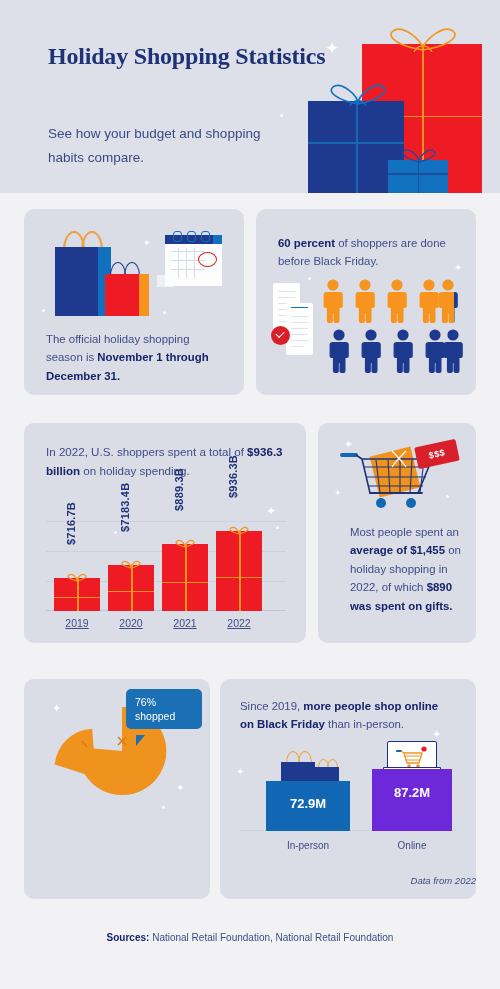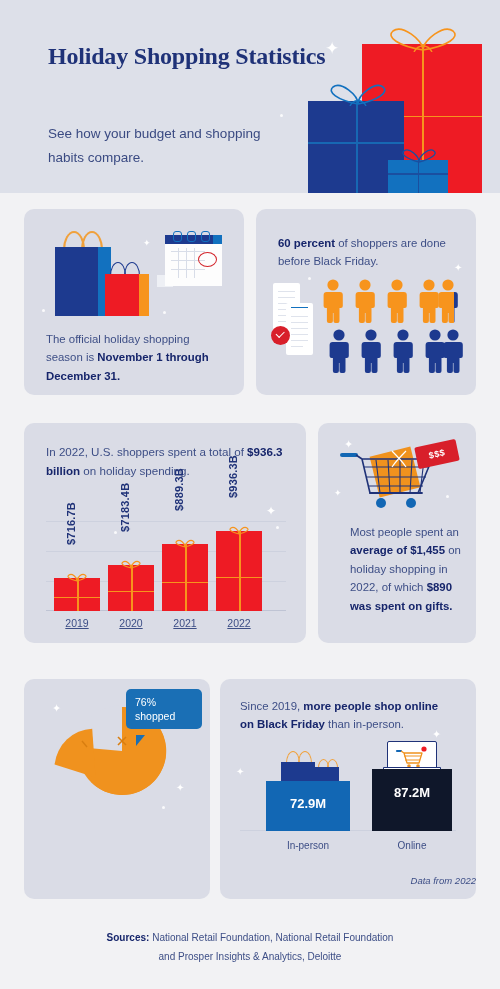--- a/index.html
+++ b/index.html
@@ -626,27 +626,26 @@
           <path d="M14 10 h4" stroke="#1267b4" stroke-width="2.2" stroke-linecap="round"></path>
           <path d="M18 10 L21 12 L24 22 h12 L39 12 H21" fill="none" stroke="#f0921e" stroke-width="1.3" stroke-linejoin="round"></path>
           <path d="M21 15 h17 M22 19 h15" stroke="#f0921e" stroke-width="1"></path>
           <circle cx="26" cy="25" r="1.8" fill="#f0921e"></circle>
           <circle cx="35" cy="25" r="1.8" fill="#f0921e"></circle>
           <circle cx="41" cy="8" r="2.6" fill="#ee1b24"></circle>
         </svg>
         <div class="laptop-base" style="left:0;top:26px;width:56px;height:4px;"></div>
       </div>
 
-      <div class="ch-bar" style="left:132px;width:80px;height:62px;background:#0f172a;">
+      <div class="ch-bar" style="left:132px;width:80px;height:62px;background:#6d28d9;">
         <div class="ch-value" style="top:16px;">87.2M</div>
       </div>
       <div class="ch-label" style="left:132px;width:80px;">Online</div>
     </div>
 
     <div class="ch-note">Data from 2022</div>
   </div>
 
   <div class="sources">
     <b>Sources:</b><span> National Retail Foundation, National Retail Foundation</span><br>
-    <span>and Prosper Insights &amp; Analytics, Deloitte</span>
   </div>
 
 </div>
 
 </body></html>

